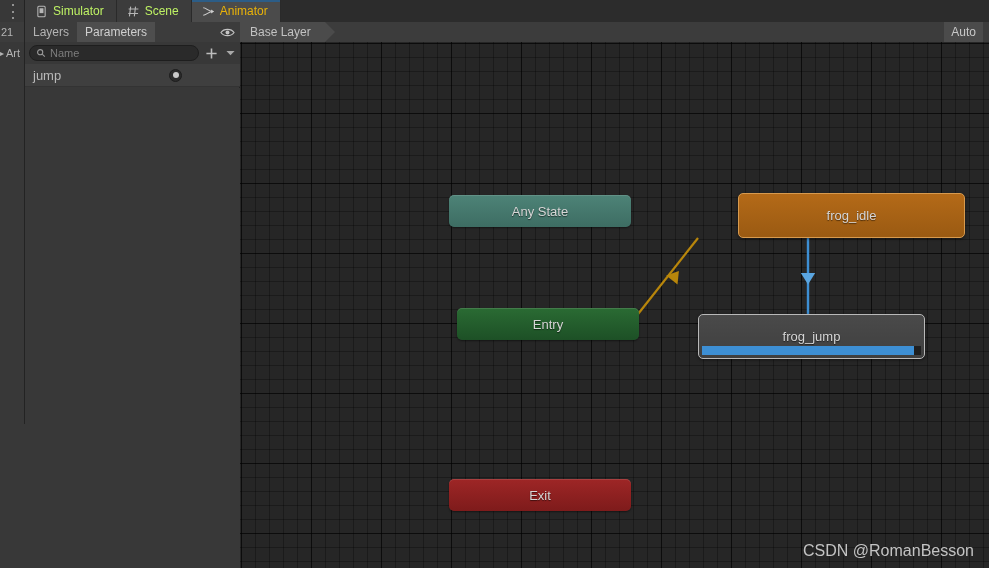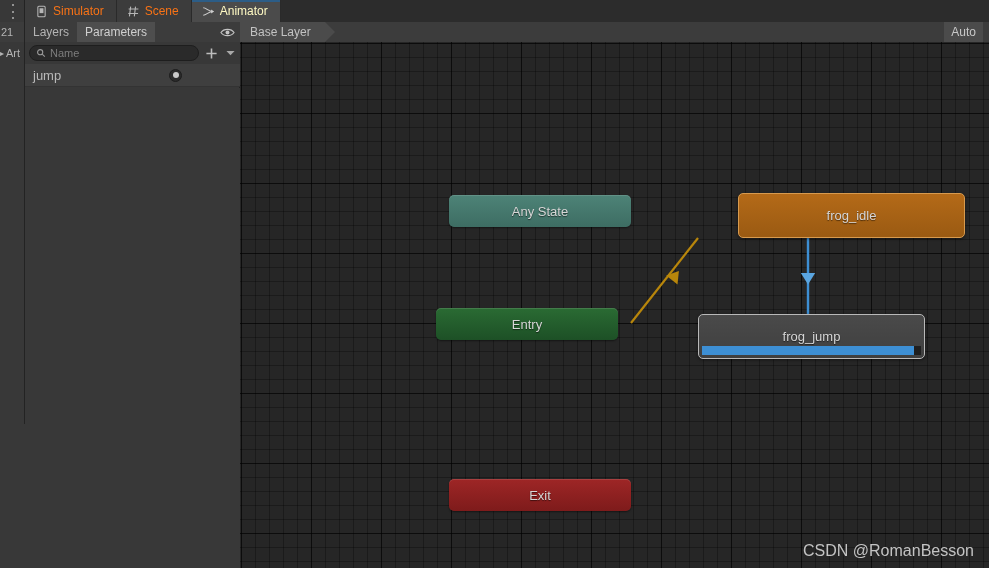--- a/index.html
+++ b/index.html
@@ -46,30 +46,30 @@
 
   
   .tabbar {
     position: absolute; left: 25px; top: 0; right: 0; height: 22px;
     background: #2c2c2c;
     display: flex; align-items: stretch;
   }
   .tab {
     display: flex; align-items: center; gap: 5px;
     padding: 0 12px 0 10px;
-    font-size: 12px; color: #f97316;
+    font-size: 12px; color: #bef264;
     background: #3c3c3c;
     border-right: 1px solid #2a2a2a;
     position: relative;
     cursor: pointer;
     white-space: nowrap;
   }
   .tab.active {
     background: #4b4b4b;
-    color: #fef9c3;
+    color: #eab308;
   }
   .tab.active::before {
     content: ""; position: absolute; left: 0; right: 0; top: 0; height: 2px;
     background: #2c5d87;
   }
   .tab-icon { width: 13px; height: 13px; display:block; flex: 0 0 auto; }
   .tabbar-filler { flex: 1 1 auto; background: #2c2c2c; }
 
   
   .paramPanel {
@@ -379,21 +379,21 @@
       </svg>
 
       <div class="node special anystate" id="n-any_state" style="left: 209px; top: 153px; width: 182px; height: 32px;">
         <span class="label">Any State</span>
       </div>
 
       <div class="node state default-state" id="n-frog_idle" style="left: 458px; top: 151px; width: 227px; height: 45px; margin-left: 40px;">
         <span class="label">frog_idle</span>
       </div>
 
-      <div class="node special entry" id="n-entry" style="left: 196px; top: 266px; width: 182px; height: 32px;">
+      <div class="node special entry" id="n-entry" style="left: 217px; top: 266px; width: 182px; height: 32px;">
         <span class="label">Entry</span>
       </div>
 
       <div class="node state normal-state" id="n-frog_jump" style="left: 458px; top: 272px; width: 227px; height: 45px;">
         <span class="label">frog_jump</span>
         <span class="progress">
             <i id="pb-frog_jump" style="width: 97%;"></i>
           </span>
       </div>
 

